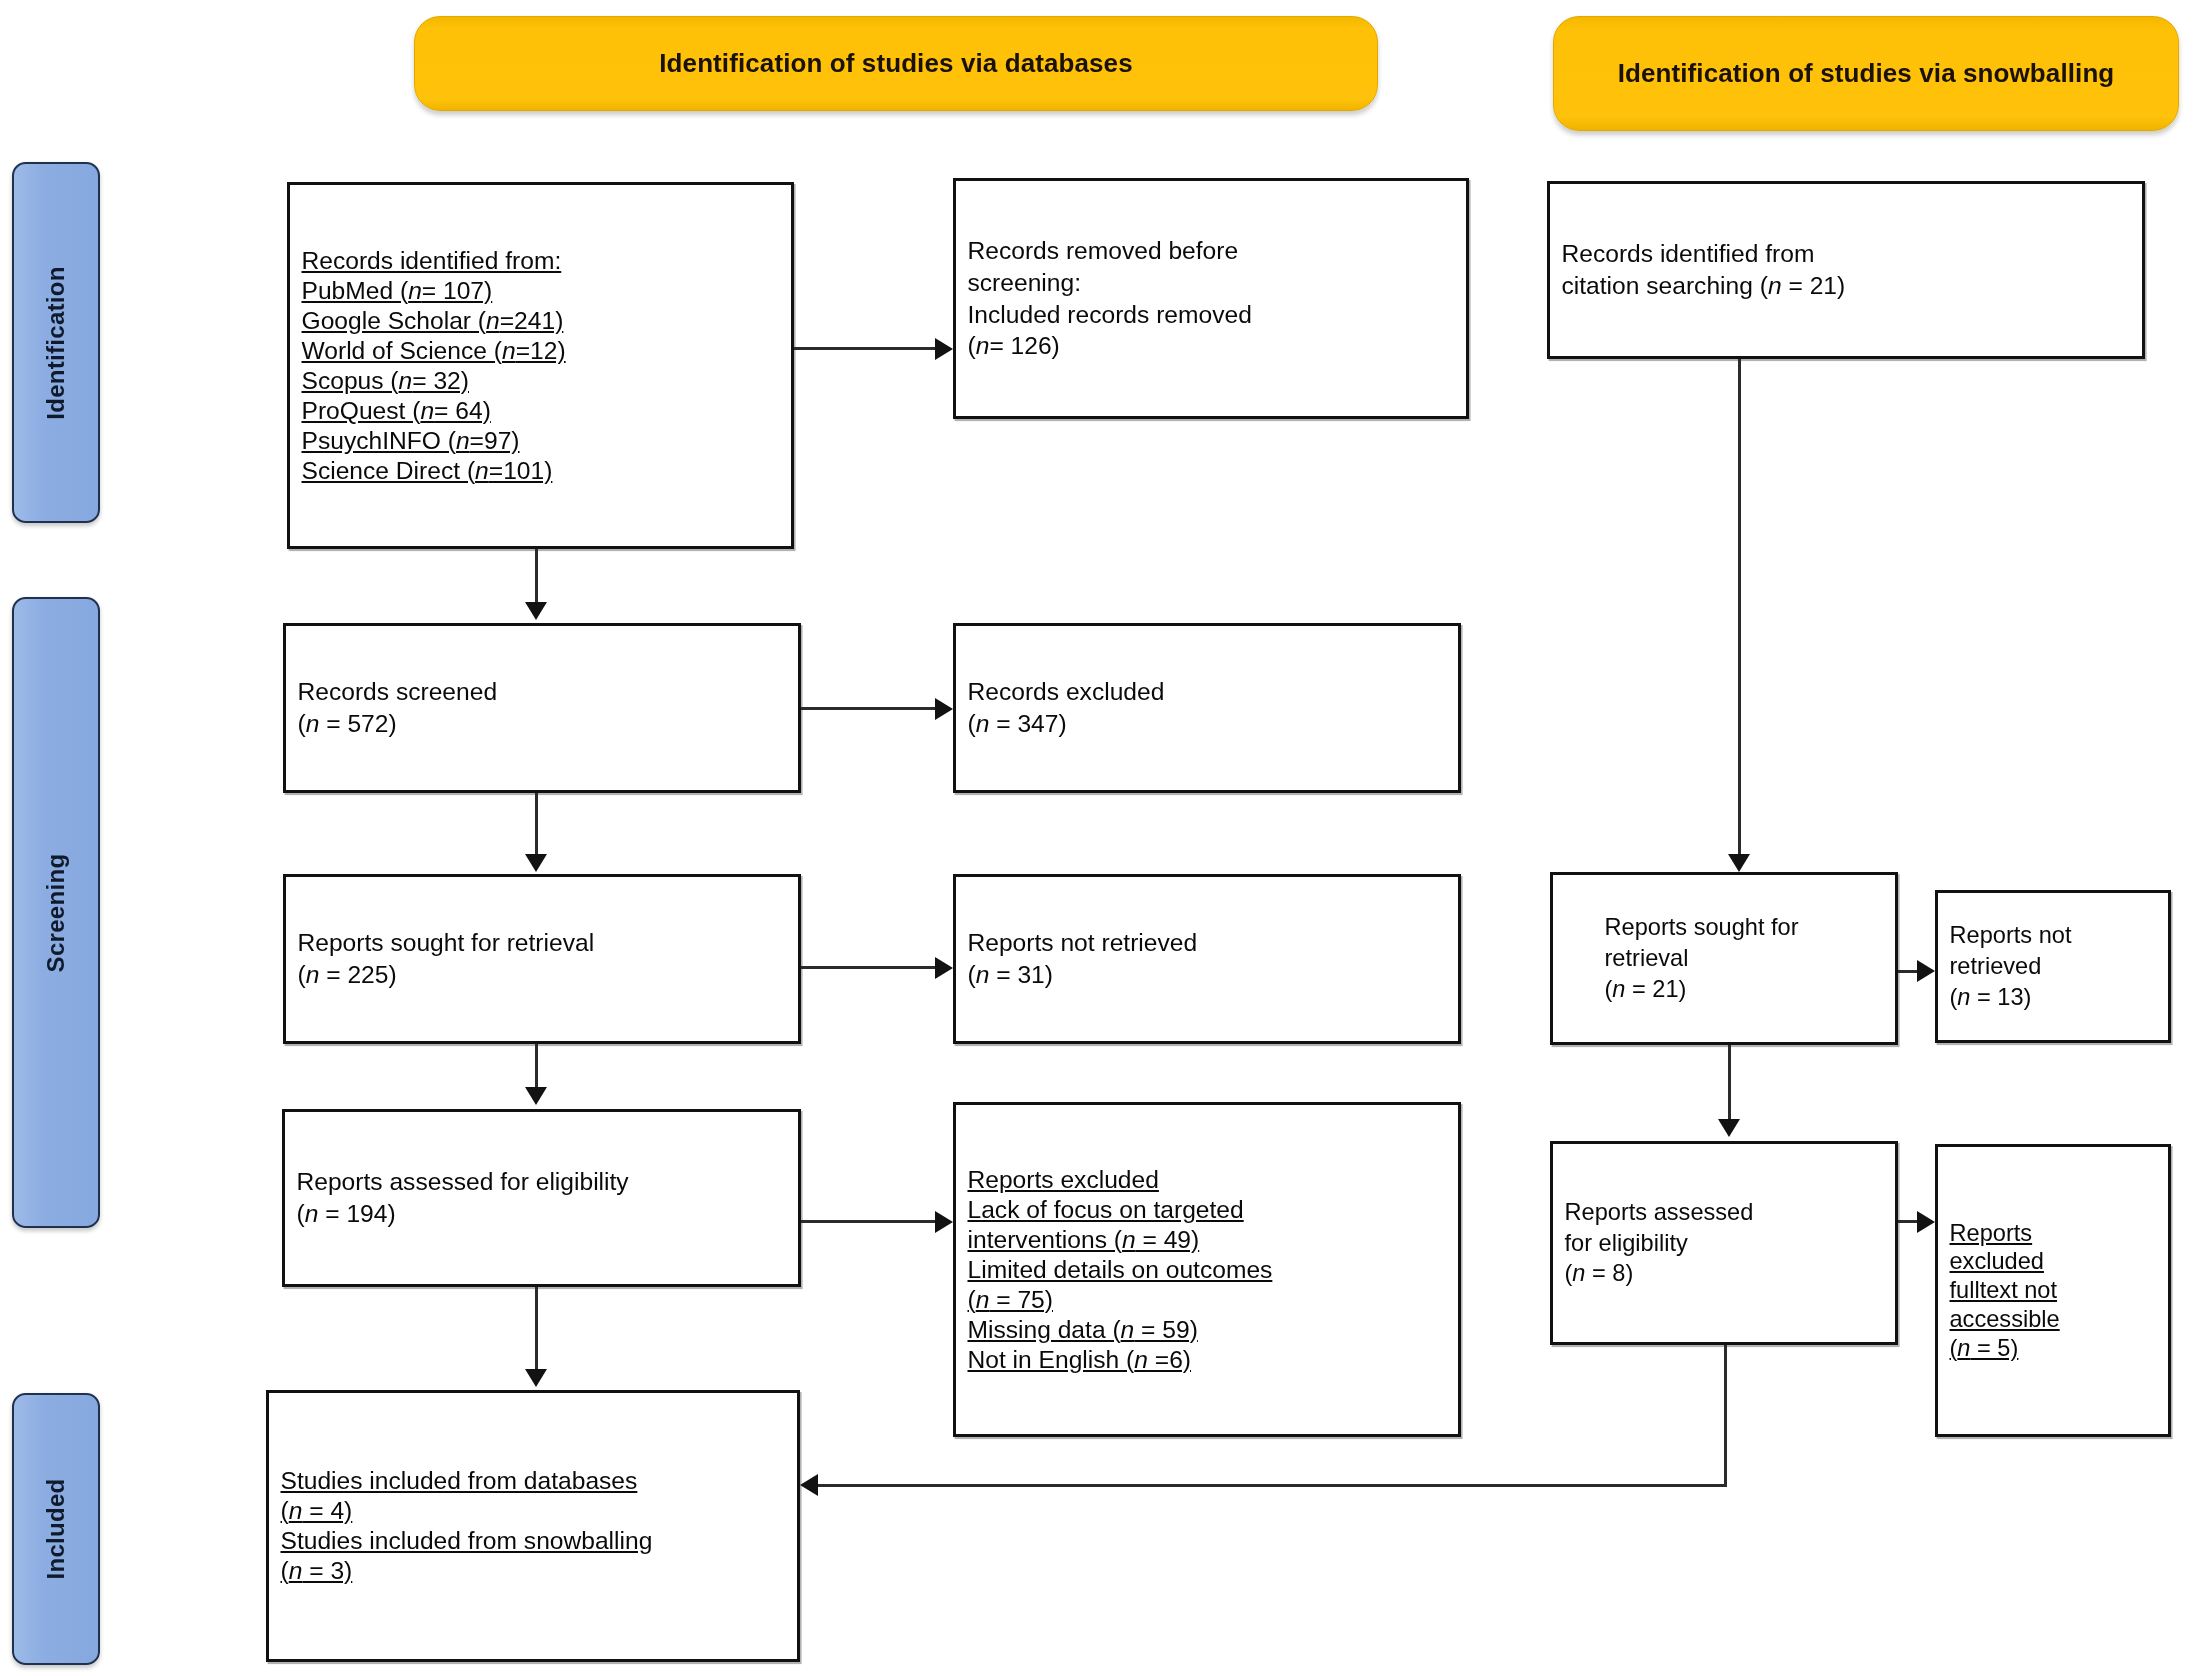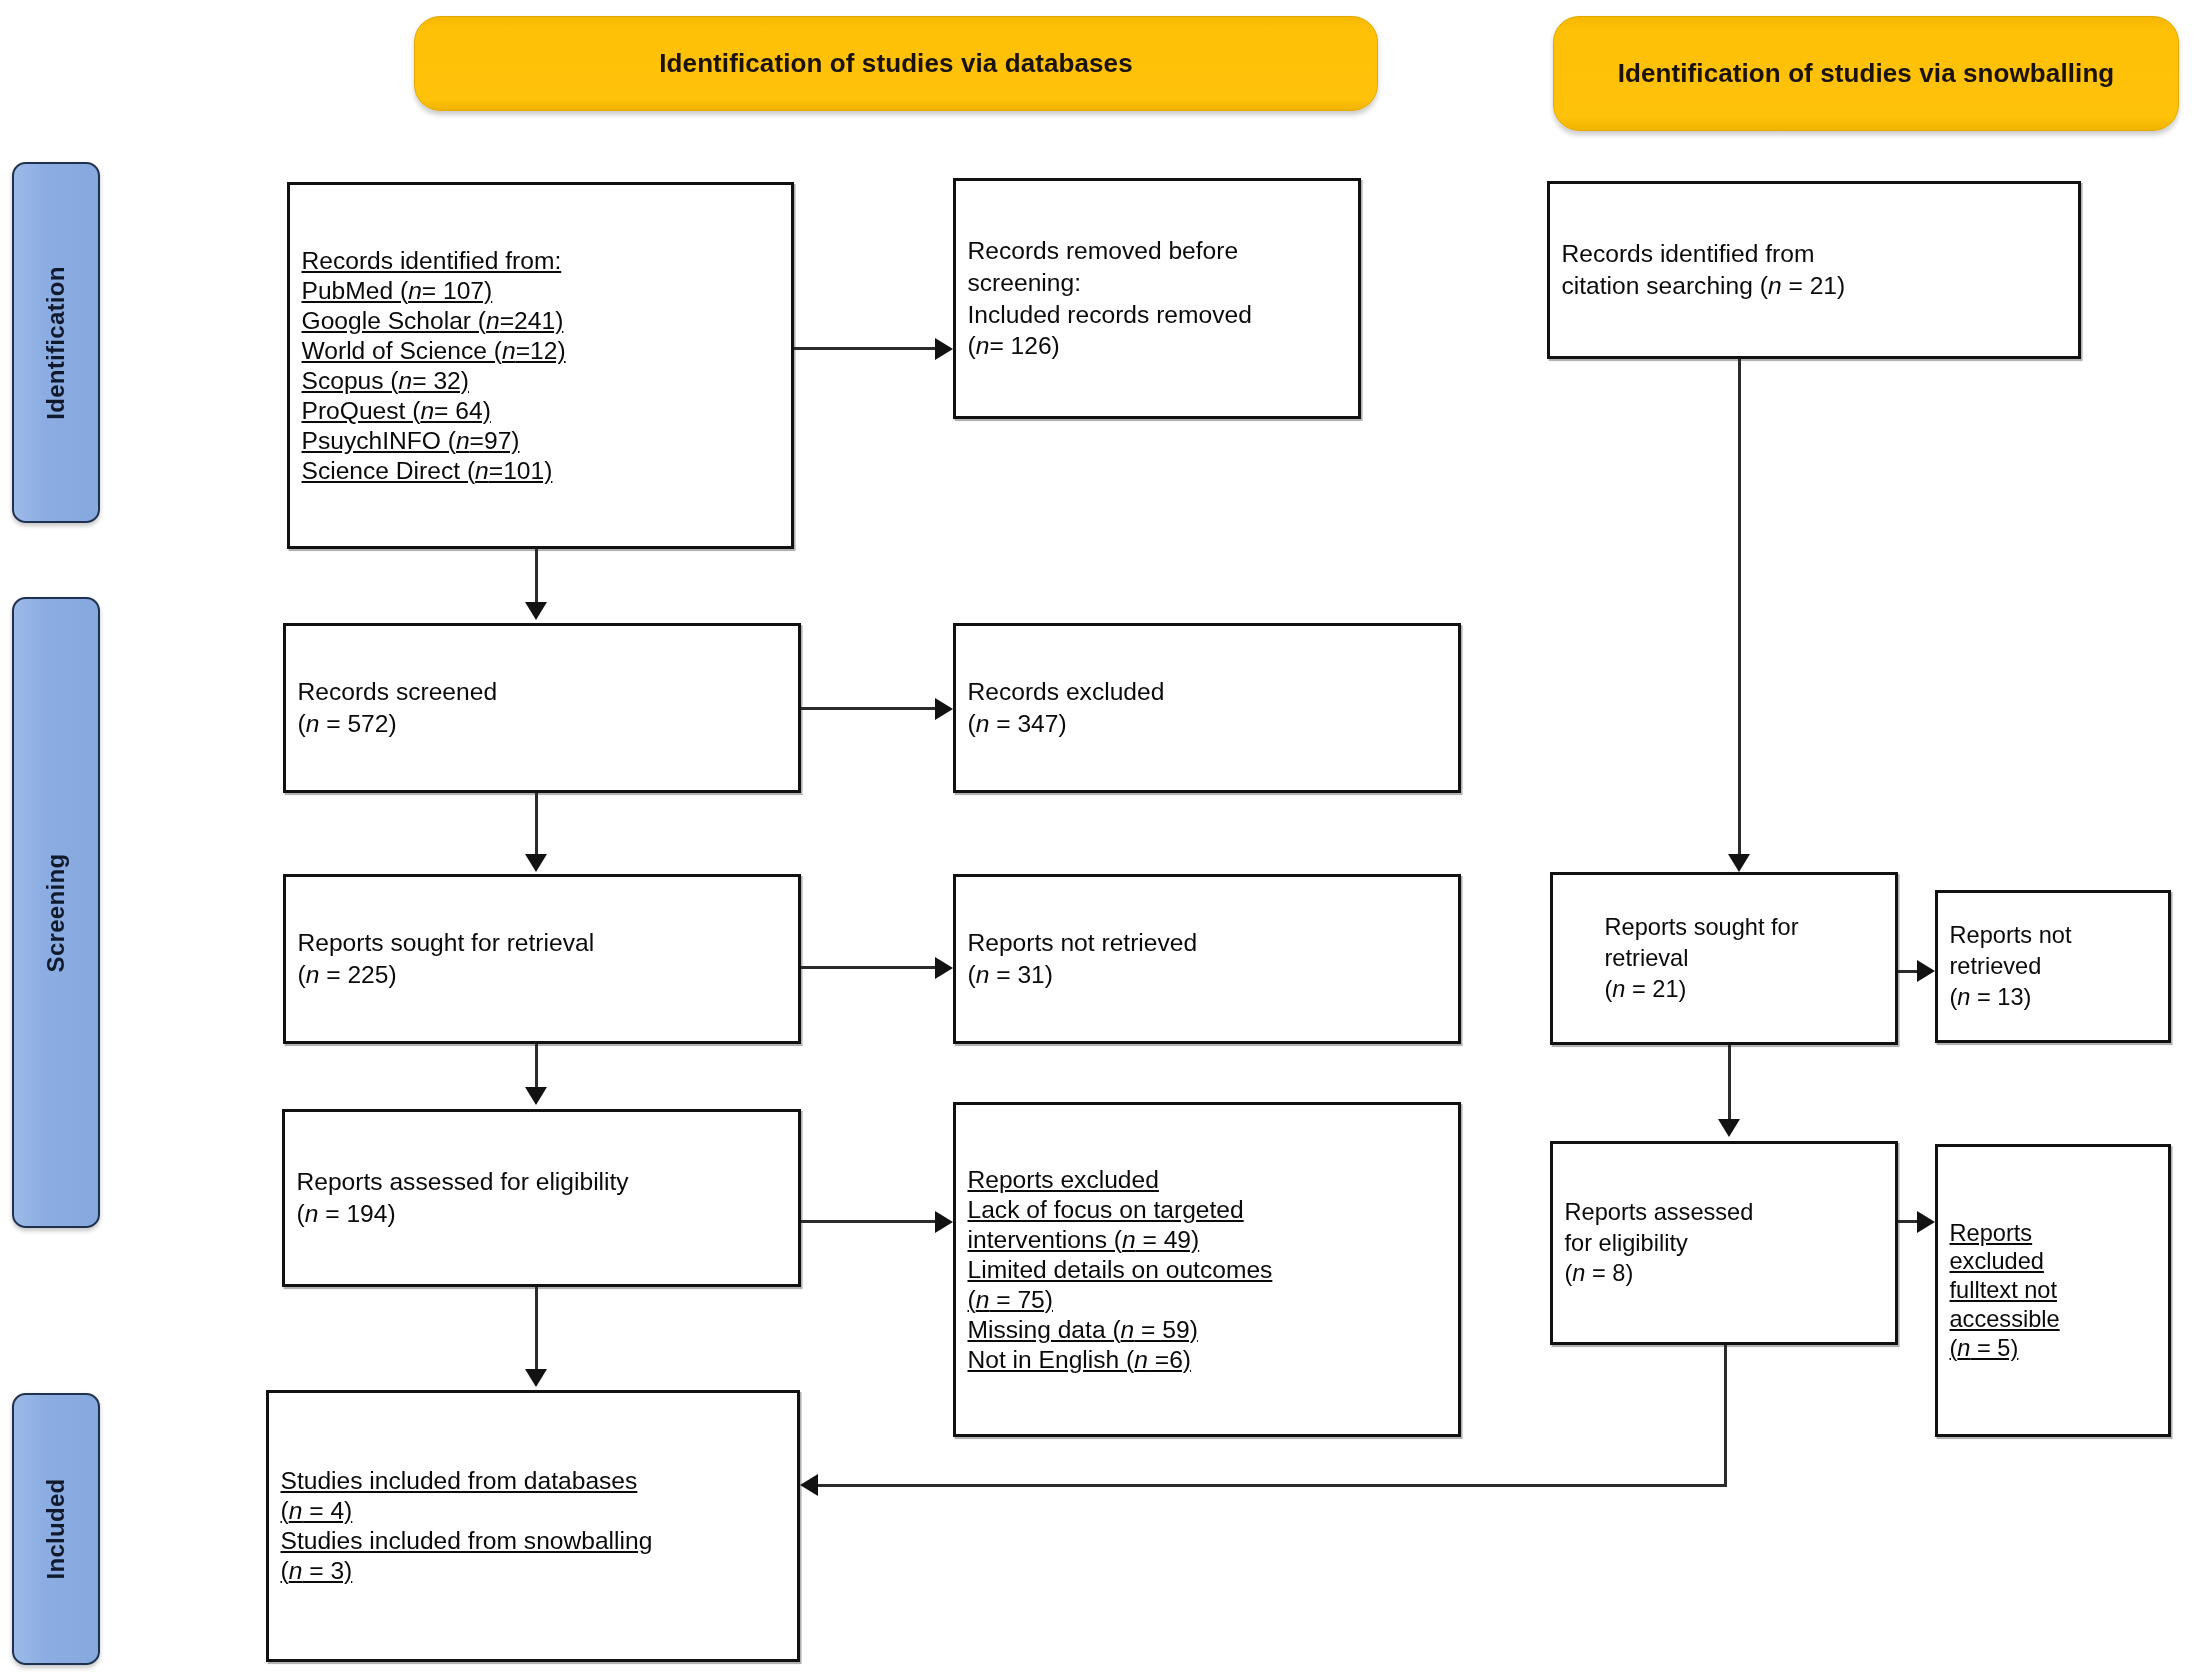--- a/index.html
+++ b/index.html
@@ -137,21 +137,21 @@
       <div>PubMed (<span class="n">n</span>= 107)</div>
       <div>Google Scholar (<span class="n">n</span>=241)</div>
       <div>World of Science (<span class="n">n</span>=12)</div>
       <div>Scopus (<span class="n">n</span>= 32)</div>
       <div>ProQuest (<span class="n">n</span>= 64)</div>
       <div>PsuychINFO (<span class="n">n</span>=97)</div>
       <div>Science Direct (<span class="n">n</span>=101)</div>
     </div>
   </div>
 
-  <div class="box" style="left:953px; top:178px; width:408px; height:241px;justify-content:flex-end;">
+  <div class="box" style="left:953px; top:178px; width:516px; height:241px;justify-content:flex-end;">
     <div class="txt">
       <div>Records removed before</div>
       <div>screening:</div>
       <div>Included records removed</div>
       <div>(<span class="n">n</span>= 126)</div>
     </div>
   </div>
 
   <div class="hline" style="left:794px; top:347px; width:141px;"></div>
   <div class="arrow-r" style="left:935px; top:338px;"></div>
@@ -226,21 +226,21 @@
 
   <div class="box" style="left:266px; top:1390px; width:534px; height:272px;">
     <div class="txt tight">
       <div>Studies included from databases</div>
       <div>(<span class="n">n</span> = 4)</div>
       <div>Studies included from snowballing</div>
       <div>(<span class="n">n</span> = 3)</div>
     </div>
   </div>
 
-  <div class="box" style="left:1547px; top:181px; width:534px; height:178px;">
+  <div class="box" style="left:1547px; top:181px; width:598px; height:178px;">
     <div class="txt">
       <div>Records identified from</div>
       <div>citation searching (<span class="n">n</span> = 21)</div>
     </div>
   </div>
 
   <div class="vline" style="left:1738px; top:359px; width:2.6px; height:503px;"></div>
   <div class="arrow-d" style="left:1728px; top:854px;"></div>
 
   <div class="box" style="left:1550px; top:872px; width:348px; height:173px;padding-left:40px;">

